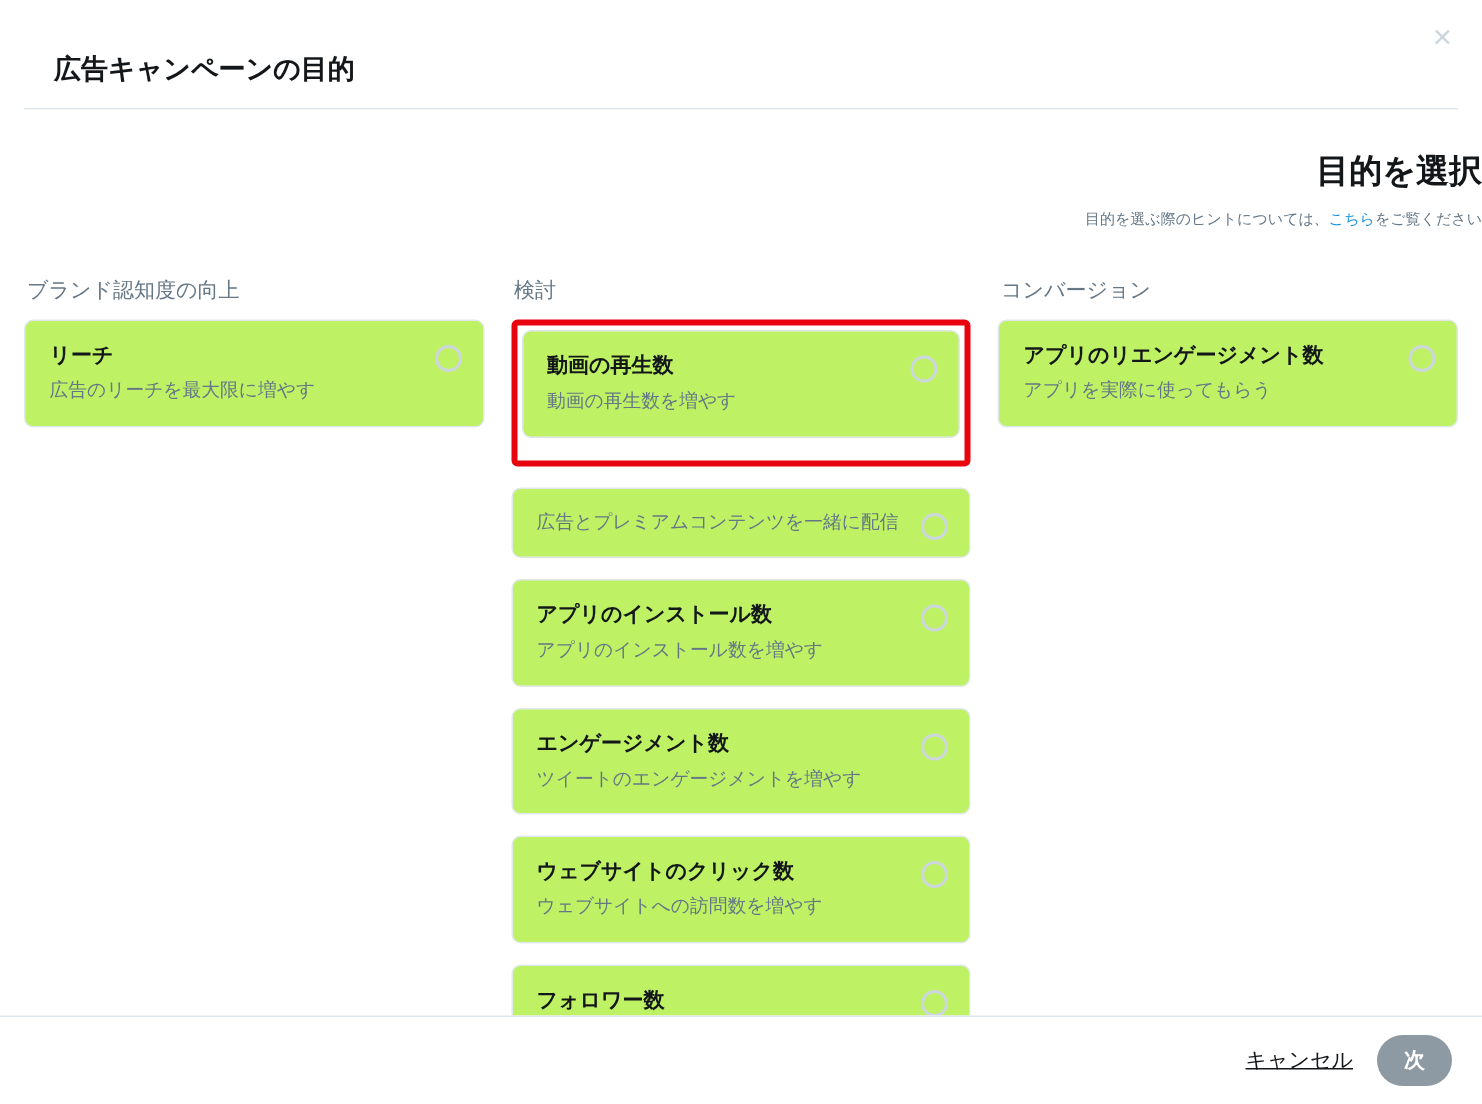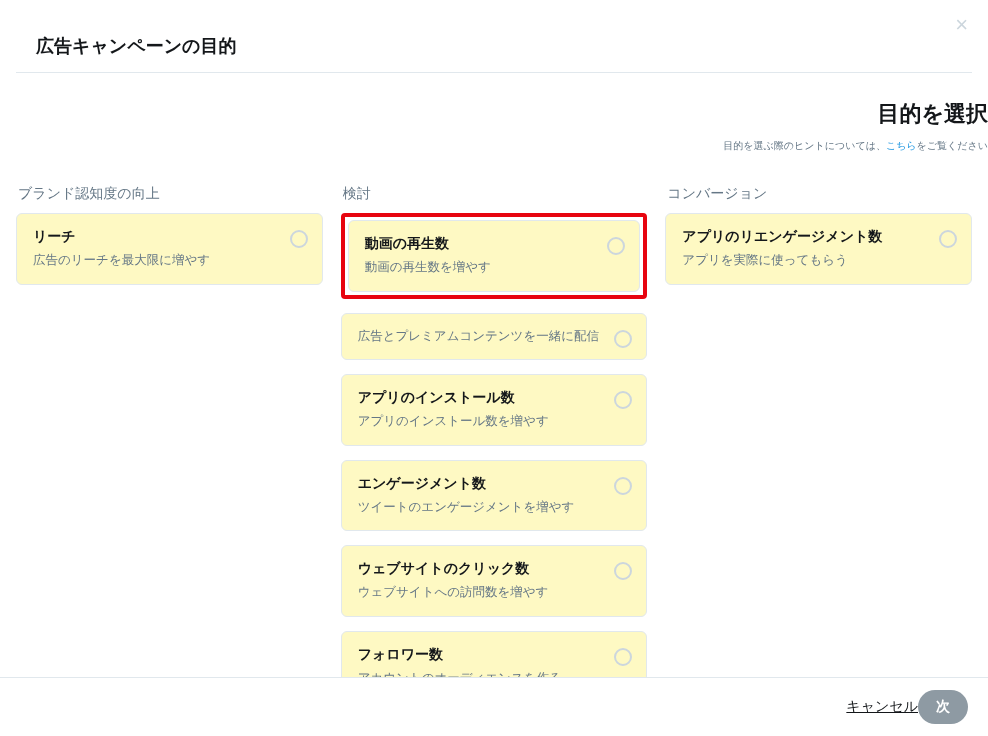--- a/index.html
+++ b/index.html
@@ -70,21 +70,21 @@
     margin-bottom: 10px;
     padding-left: 2px;
   }
   .card {
     position: relative;
     border: 1px solid #e1e8ed;
     border-radius: 6px;
     padding: 14px 46px 14px 16px;
     margin-bottom: 14px;
     cursor: pointer;
-    background: #fef9c3;
+    background: #bef264;
   }
   .card-title {
     font-size: 14px;
     font-weight: 700;
     color: #14171a;
     margin-bottom: 6px;
   }
   .card-desc {
     font-size: 12.5px;
     color: #657786;
@@ -99,33 +99,34 @@
     border: 2px solid #ccd6dd;
     border-radius: 50%;
   }
   .highlight-wrap {
     border: 4px solid #e7040f;
     border-radius: 4px;
     padding: 3px;
     margin-bottom: 14px;
   }
   .highlight-wrap .card {
-    margin-bottom: 0;
+    margin-bottom: 12px;
   }
   .footer {
     position: absolute;
     bottom: 0;
     left: 0;
     right: 0;
     border-top: 1px solid #e1e8ed;
     padding: 12px 20px;
     display: flex;
     justify-content: flex-end;
     align-items: center;
     background: #fff;
+    gap: 16px;
   }
   .cancel {
     font-size: 14px;
     color: #14171a;
     text-decoration: underline;
     cursor: pointer;
   }
   .next {
     background: #8e9aa3;
     color: #fff;

